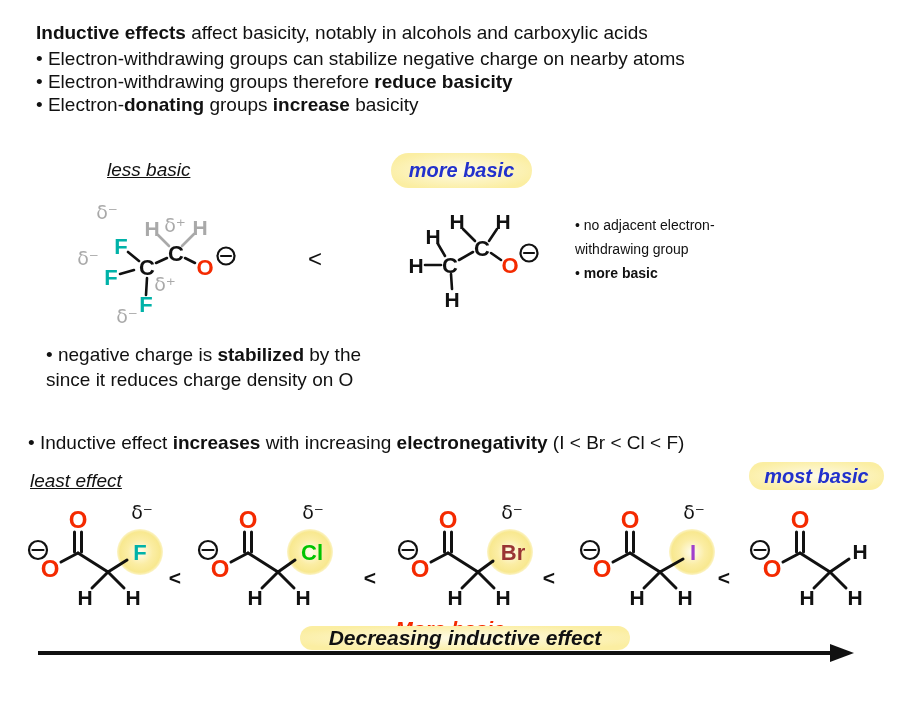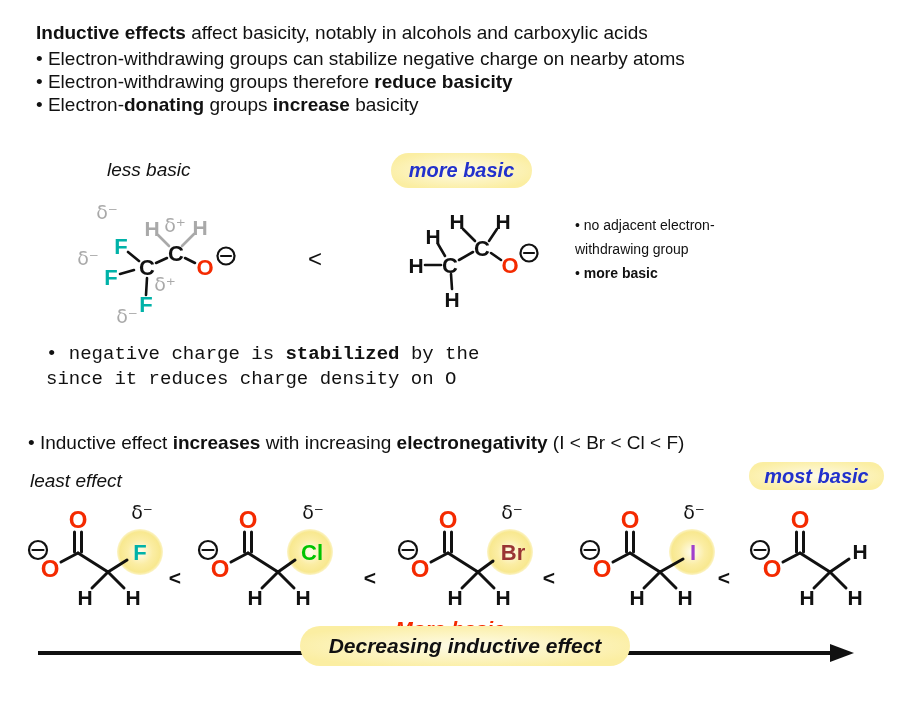--- a/index.html
+++ b/index.html
@@ -1,22 +1,22 @@
 <!DOCTYPE html>
 <html><head>
 <meta charset="utf-8">
 <style>
   html,body{margin:0;padding:0;background:#fff;}
   .page{position:relative;width:898px;height:706px;background:#ffffff;overflow:hidden;
         font-family:"Liberation Sans",sans-serif;color:#111;}
   .abs{position:absolute;}
   .t19{font-size:19px;line-height:23px;}
-  .t19b{font-size:19px;line-height:25px;font-family:Liberation Mono, monospace;}
+  .t19b{font-size:19px;line-height:25px;}
   .bold{font-weight:bold;}
-  .italic{font-style:italic;}
+  .italic{font-style:italic;text-decoration:underline;}
   .blue{color:#2231cc;}
   .redtxt{color:#f42a00;}
   .pill{background:radial-gradient(ellipse at center,#fefbe8 0%,#fbeea2 80%);
         border-radius:20px;display:flex;align-items:center;justify-content:center;
         font-style:italic;font-weight:bold;}
   .lt{font-size:24px;font-weight:normal;color:#111;}
   .ltsmall{font-size:21px;font-weight:bold;color:#111;width:20px;text-align:center;}
   sub{font-size:13px;}
   
   svg text{font-family:"Liberation Sans",sans-serif;text-anchor:middle;dominant-baseline:central;}
@@ -245,15 +245,15 @@
     <text class="atom-h" x="118" y="99" fill="#111111">H</text>
   </svg>
 
   <div class="abs italic bold redtxt" style="left:370px;top:617px;width:160px;text-align:center;font-size:21px;">More basic</div>
 
   <svg class="abs" style="left:0;top:640px;" width="898" height="30" viewBox="0 0 898 30">
     <line x1="38" y1="13" x2="832" y2="13" stroke="#111" stroke-width="4"></line>
     <polygon points="830,4 854,13 830,22" fill="#111"></polygon>
   </svg>
 
-  <div class="abs pill" style="left:300px;top:626px;width:330px;height:40px;font-size:21px;color:#111;">Decreasing inductive effect</div>
+  <div class="abs pill" style="left:300px;top:626px;width:330px;height:24px;font-size:21px;color:#111;">Decreasing inductive effect</div>
 
 </div>
 
 </body></html>

